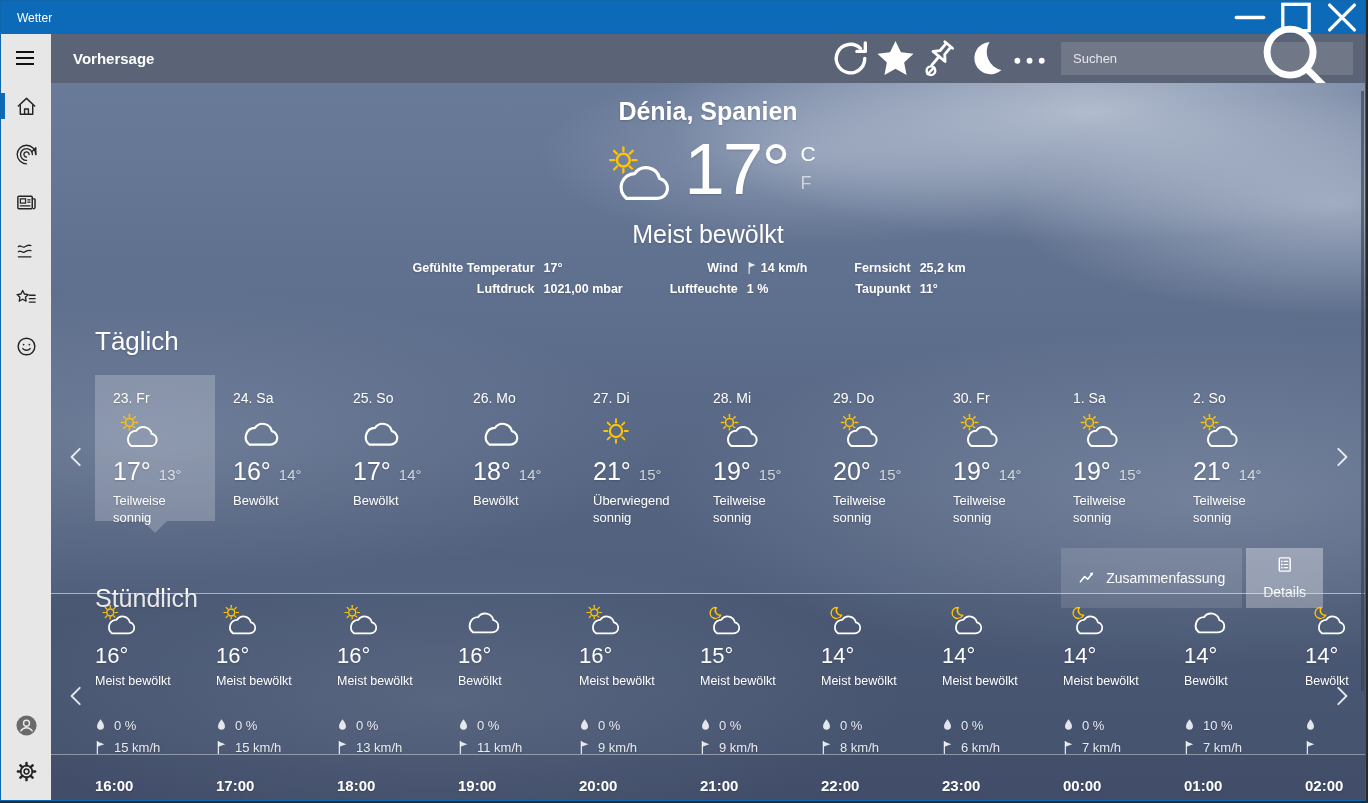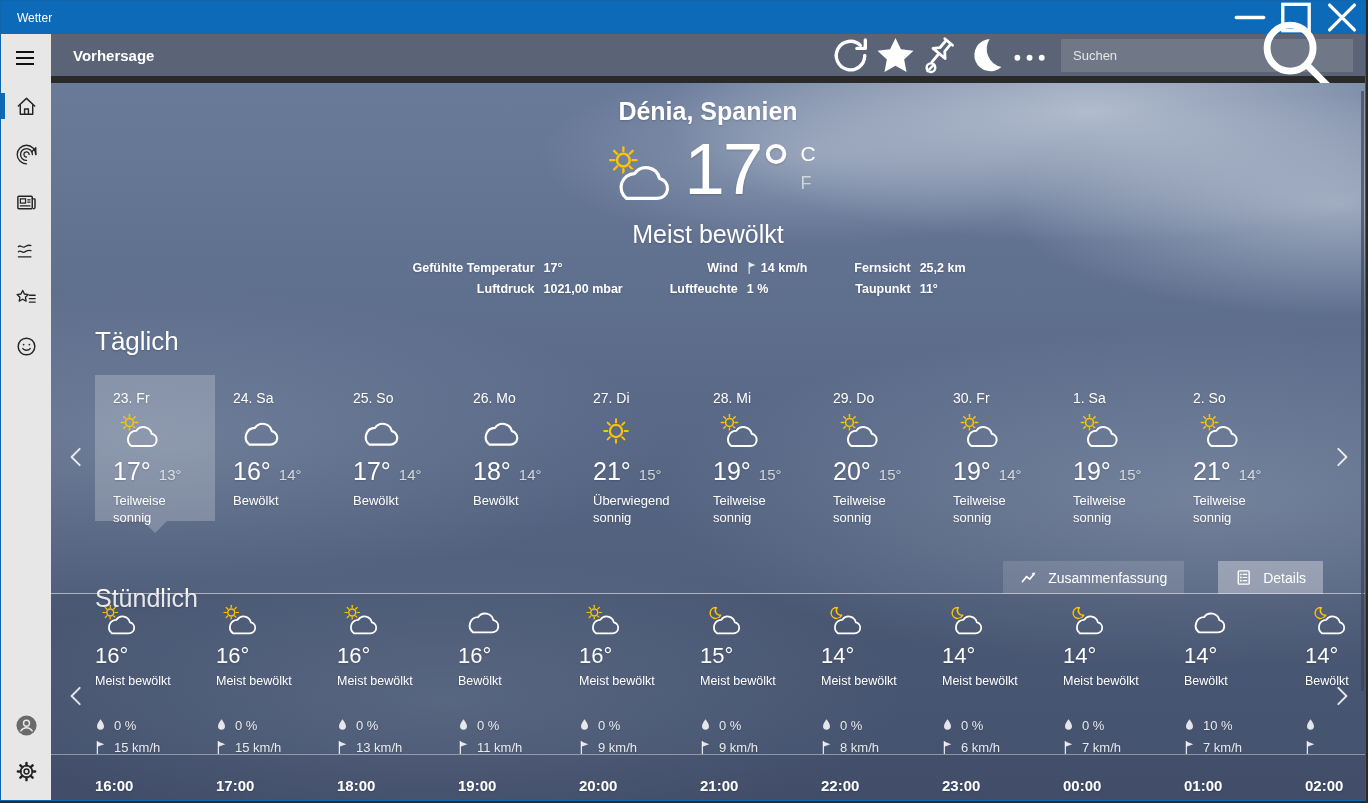--- a/index.html
+++ b/index.html
@@ -20,21 +20,21 @@
            display:flex;flex-direction:column;align-items:center;z-index:5;}
   .hamburger{width:50px;height:48px;display:flex;flex-direction:column;justify-content:center;gap:4px;padding-left:15px;}
   .hamburger span{width:18px;height:2px;background:#111;display:block;}
   .nav-item{width:50px;height:48px;display:flex;align-items:center;justify-content:center;position:relative;}
   .nav-item svg{width:23px;height:23px;}
   .nav-item.selected::before{content:"";position:absolute;left:0;top:11px;bottom:11px;width:4px;background:#0f6ab5;}
   .side-bottom{margin-top:auto;margin-bottom:6px;display:flex;flex-direction:column;align-items:center;}
   .side-bottom .nav-item{height:46px;}
 
   
-  .toolbar{position:absolute;left:50px;right:0;top:33px;height:42px;background:#5b6476;color:#fff;
+  .toolbar{position:absolute;left:50px;right:0;top:33px;height:49px;background:#5b6476;color:#fff;
            display:flex;align-items:center;padding-right:12px;}
   .page-title{margin-left:22px;font-size:15px;font-weight:700;}
   .tb-spacer{flex:1;}
   .tb-btn{width:45px;height:49px;display:flex;align-items:center;justify-content:center;}
   .tb-btn svg{width:20px;height:20px;}
   .searchbox{width:292px;height:33px;margin-left:8px;background:rgba(255,255,255,.13);
              display:flex;align-items:center;padding:0 10px;}
   .searchbox input{flex:1;background:transparent;border:0;outline:none;color:#fff;font-size:13px;
                    font-family:inherit;}
   .searchbox input::placeholder{color:rgba(255,255,255,.82);}
@@ -88,22 +88,22 @@
   .chev{position:absolute;width:26px;height:26px;display:flex;align-items:center;justify-content:center;z-index:4;}
   .chev svg{width:24px;height:24px;}
   #daily-prev{left:13px;top:361px;} #daily-next{right:11px;top:361px;}
   #hourly-prev{left:13px;top:600px;} #hourly-next{right:11px;top:600px;}
 
   
   .hourly-header{position:absolute;top:459px;left:44px;right:42px;display:flex;align-items:center;}
   #hourly-title{font-size:25px;font-weight:300;margin-top:42px;}
   .hh-spacer{flex:1;}
   .seg-btn{display:flex;align-items:center;gap:11px;padding:8px 17px;font-size:14px;
-           background:rgba(255,255,255,.13);margin-left:34px;}
-  .seg-btn.selected{background:rgba(255,255,255,.34);}
+           background:rgba(255,255,255,.13);margin-left:4px;}
+  .seg-btn.selected{background:rgba(255,255,255,.34);flex-direction:column;}
   .seg-btn svg{width:17px;height:17px;}
 
   .hourly-panel{position:absolute;top:510px;left:0;right:0;bottom:0;
       border-top:1px solid rgba(255,255,255,.55);
       background:linear-gradient(to top, rgba(0,0,15,.12) 0 45px, rgba(15,25,45,.10) 45px 100%);}
   .hour-line{position:absolute;left:0;right:0;bottom:45px;height:1px;background:rgba(255,255,255,.38);}
   .hour-strip{display:flex;padding-left:44px;height:100%;overflow:hidden;}
   .hour-card{width:121px;flex:none;padding-top:11px;}
   .hour-icon{width:42px;height:30px;}
   .hour-temp{font-size:22px;font-weight:300;margin-top:8px;height:27px;}

